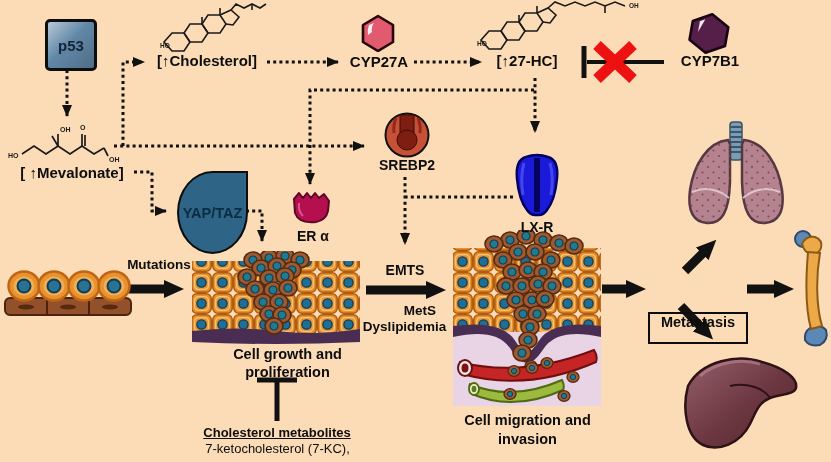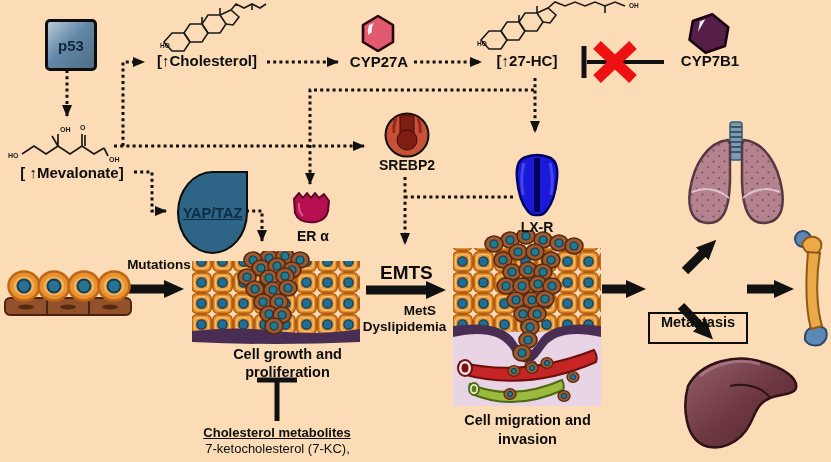--- a/index.html
+++ b/index.html
@@ -171,21 +171,21 @@
     <path d="M3,10 L8,4 L12,9 L16,4 L20,9 L24,4 L28,9 L33,5 L38,12 L37,22 Q35,31 25,33 Q8,35 4,24 Z" fill="#b50f50" stroke="#5a0826" stroke-width="2" stroke-linejoin="round"></path>
     <path d="M8,14 Q7,22 12,27" stroke="#e06a96" stroke-width="2" fill="none" opacity="0.8"></path>
   </svg>
 
   <svg class="abs" style="left:511px;top:151px" width="52" height="70" viewBox="0 0 52 70">
     <path d="M15,6 Q4,9 6,28 Q8,49 16,59 Q20,65 26,64 Q32,65 36,59 Q44,49 46,28 Q48,9 37,6 Q26,2 15,6 Z" fill="#1a1ad8" stroke="#000060" stroke-width="2.4"></path>
     <path d="M26,7 V61" stroke="#00004a" stroke-width="6" opacity="0.85"></path>
     <path d="M13,12 Q9,26 12,44 M39,12 Q43,26 40,44" stroke="#4a4af2" stroke-width="3" fill="none" opacity="0.9"></path>
   </svg>
 
-  <div id="yaptaz" style="background-color: rgb(46, 100, 134); text-decoration: underline;">
+  <div id="yaptaz" style="background-color: rgb(46, 100, 134);">
     <span>YAP/TAZ</span>
   </div>
 
   <svg class="abs" style="left:4px;top:270px" width="128" height="48" viewBox="0 0 128 48">
     <rect x="1" y="28" width="126" height="17" rx="5" fill="#93512b" stroke="#4a2410" stroke-width="2"></rect>
     <path d="M43,28 V45 M85,28 V45" stroke="#4a2410" stroke-width="2"></path>
     <ellipse cx="22" cy="37" rx="8" ry="2.5" fill="#57290f"></ellipse>
     <ellipse cx="64" cy="37" rx="8" ry="2.5" fill="#57290f"></ellipse>
     <ellipse cx="106" cy="37" rx="8" ry="2.5" fill="#57290f"></ellipse>
     <g>
@@ -321,21 +321,21 @@
   <div class="lbl" style="left:6px;top:164px;width:132px;font-size:15px">[ ↑Mevalonate]</div>
   <div class="lbl" style="left:370px;top:157px;width:74px">SREBP2</div>
   <div class="lbl" style="left:289px;top:228px;width:48px">ER α</div>
   <div class="lbl" style="left:512px;top:219px;width:50px">LX-R</div>
 
   <div class="lbl" style="left:116px;top:257px;width:86px;font-size:13.5px">Mutations</div>
   <div class="lbl cap" style="left:210px;top:345px;width:155px;font-size:14.5px;line-height:1.25">
     <div>Cell growth and</div>
     <div>proliferation</div>
   </div>
-  <div class="lbl" style="left:380px;top:262px;width:50px;font-size:19px">EMTS</div>
+  <div class="lbl" style="left:380px;top:262px;width:50px;font-size:14px">EMTS</div>
   <div class="lbl" style="left:395px;top:303px;width:50px;font-size:13.5px">MetS</div>
   <div class="lbl" style="left:357px;top:319px;width:95px;font-size:13.5px">Dyslipidemia</div>
   <div class="lbl ul" style="left:198px;top:425px;width:158px;font-size:13px">Cholesterol metabolites</div>
 
   <div class="lbl cap" style="left:450px;top:411px;width:155px;font-size:14.5px;line-height:1.3">
     <div>Cell migration and</div>
     <div>invasion</div>
   </div>
   <div class="lbl" style="left:190px;top:441px;width:175px;font-size:13px;font-weight:400">7-ketocholesterol (7-KC),</div>
 

